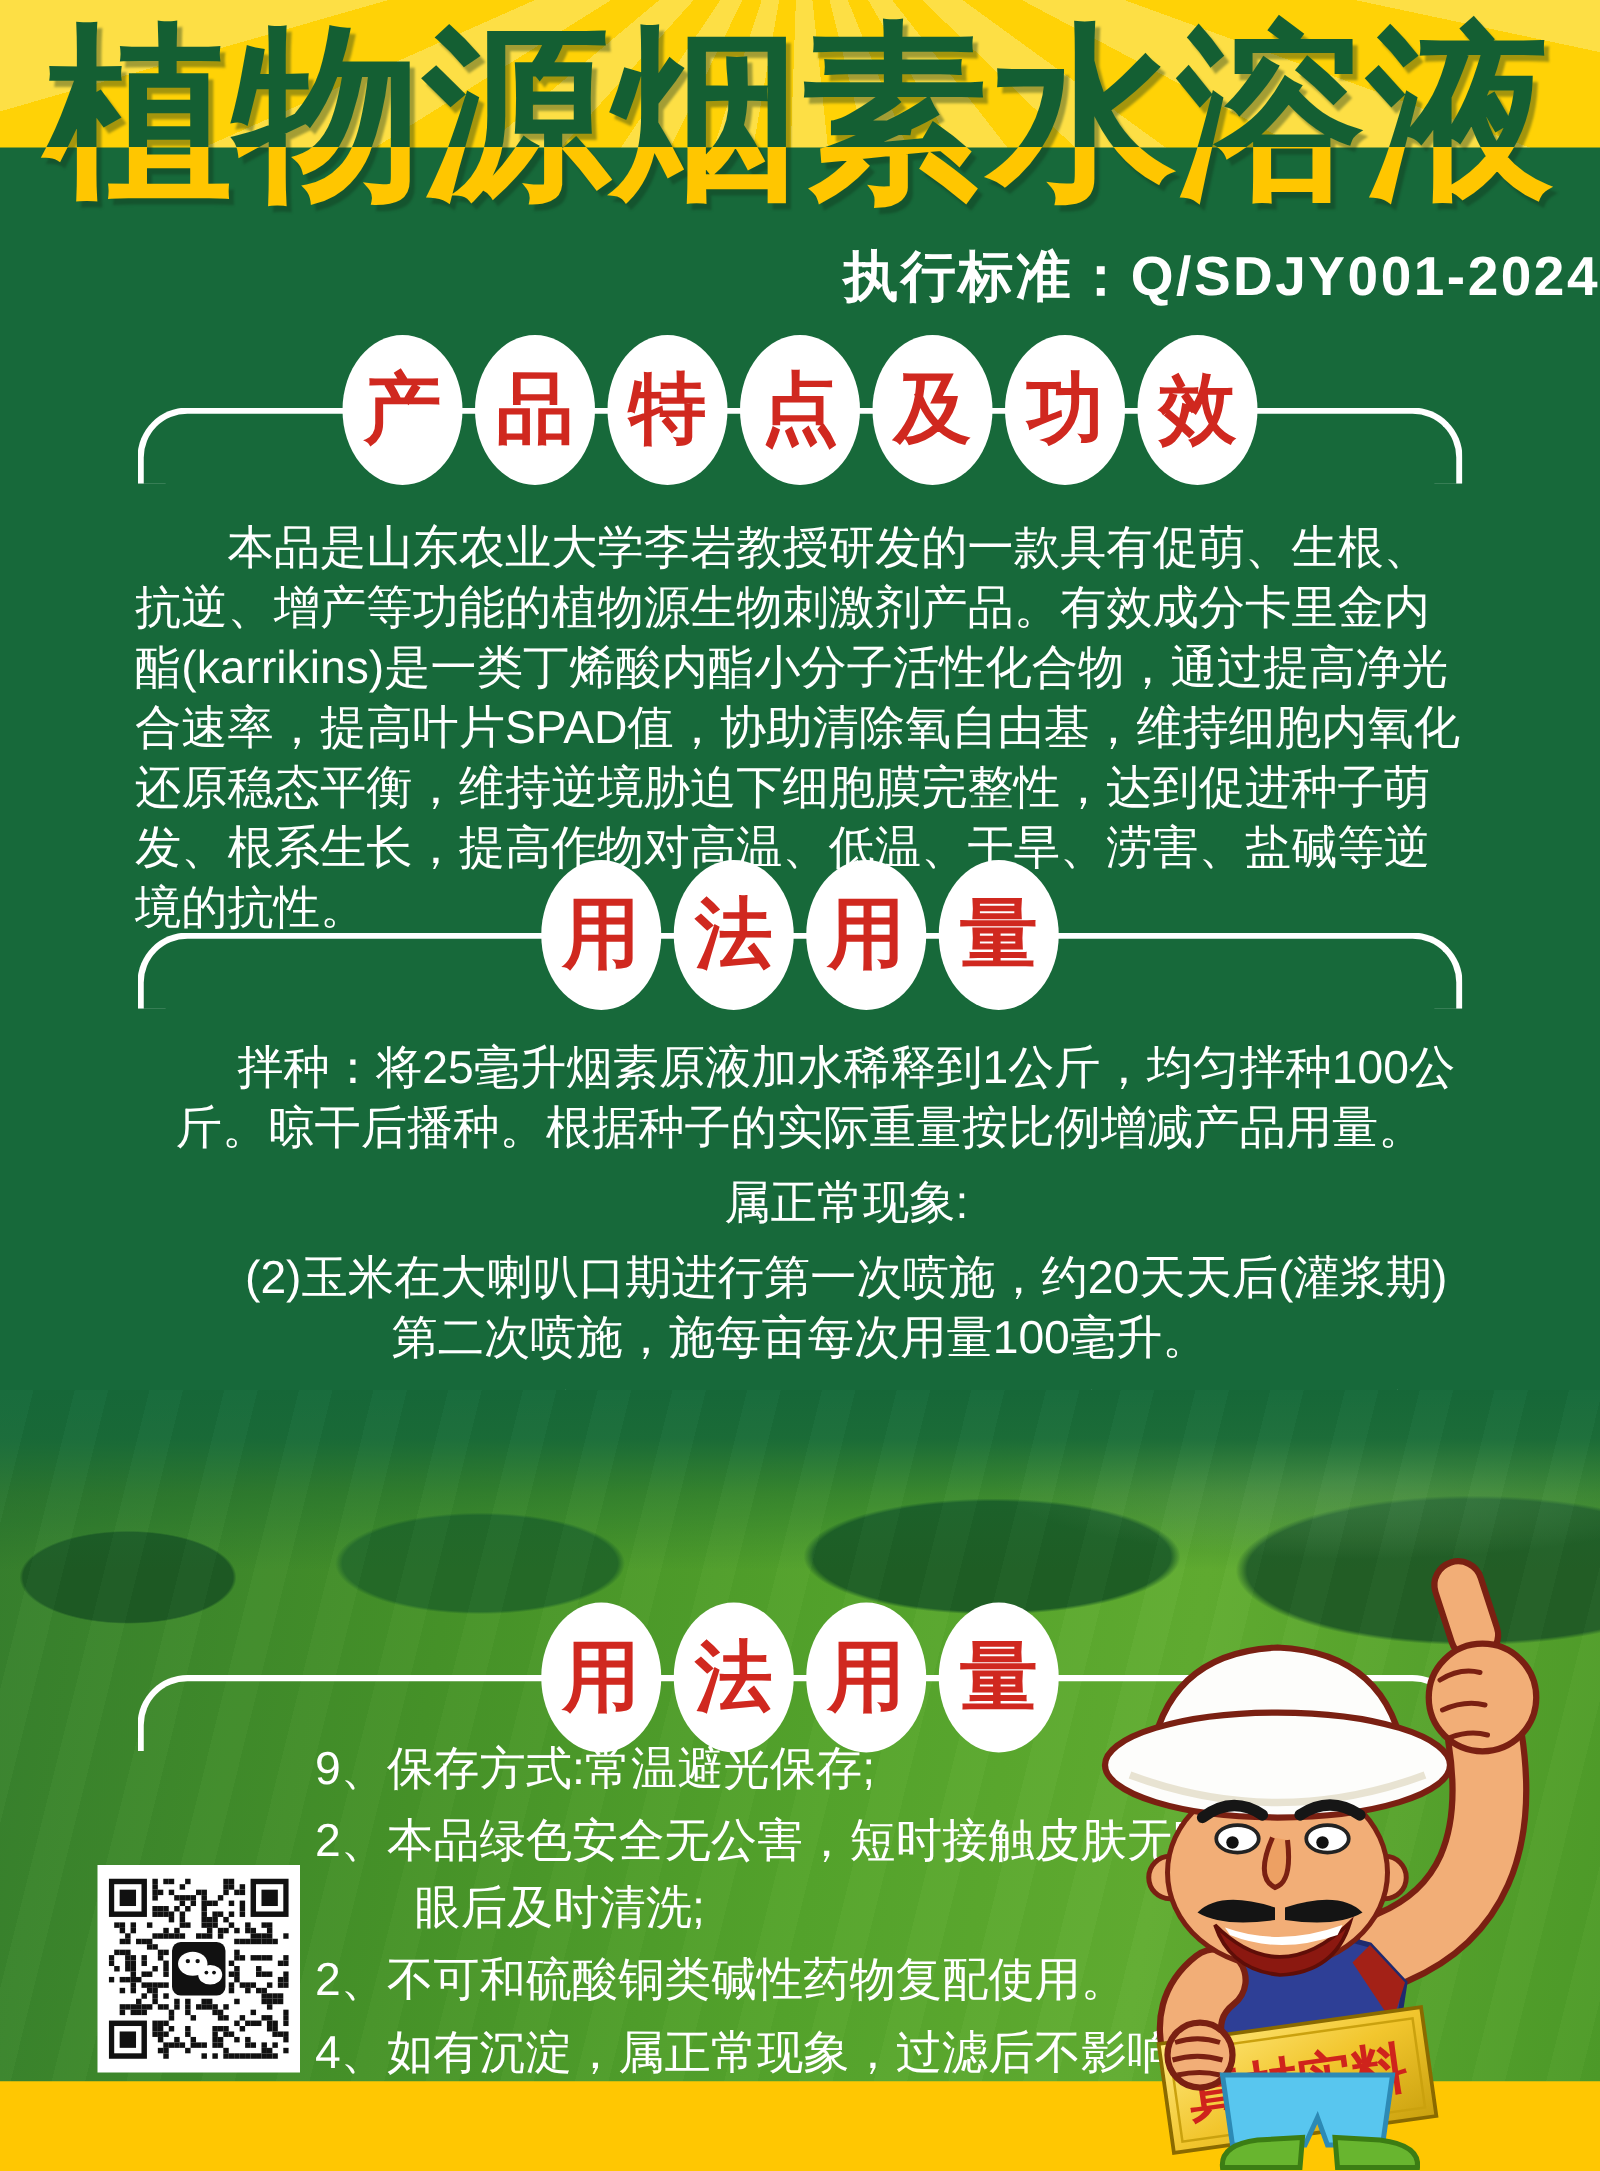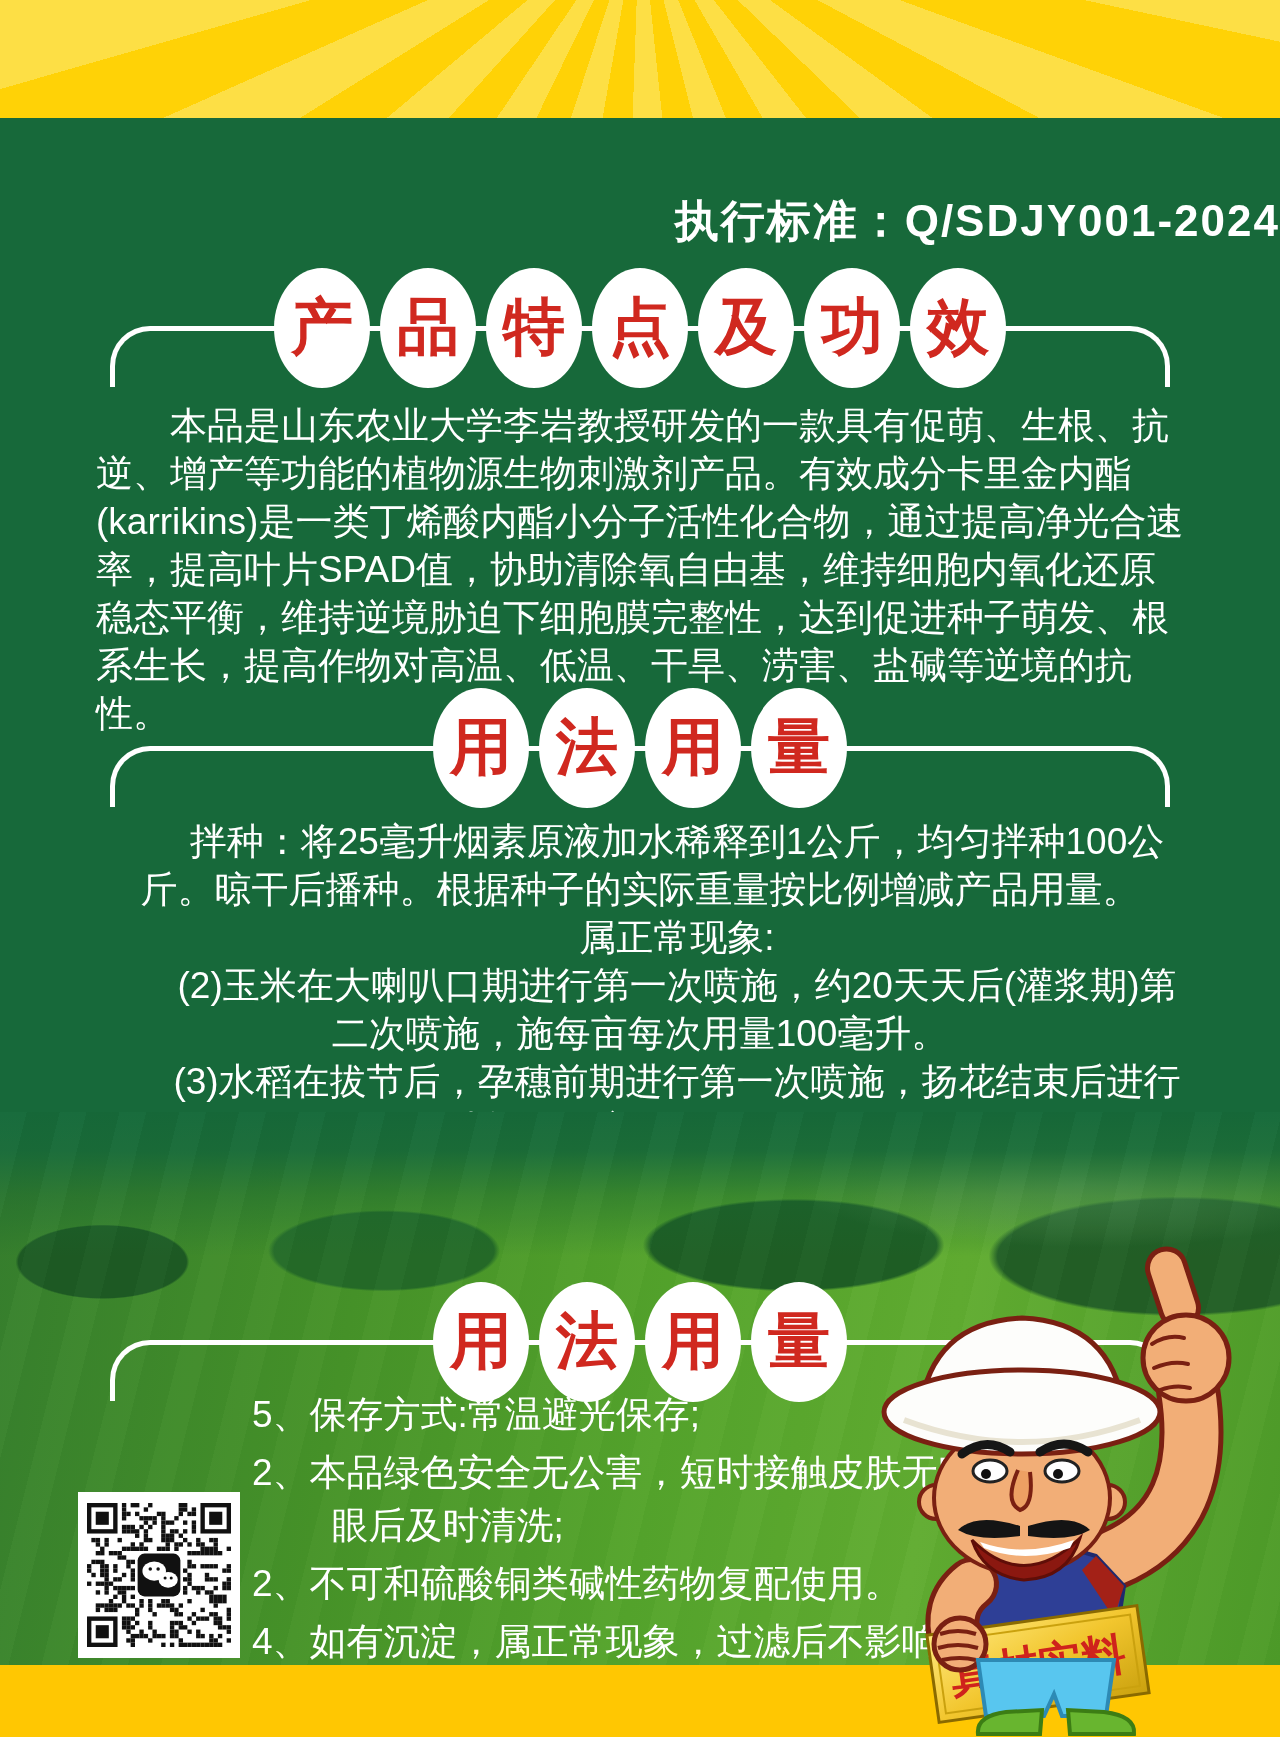--- a/index.html
+++ b/index.html
@@ -41,21 +41,21 @@
   .oval{
     width:96px;height:120px;background:#fff;border-radius:50%;
     display:flex;align-items:center;justify-content:center;
     color:#d0281f;font-size:62px;font-weight:bold;padding-bottom:2px;box-sizing:border-box;
   }
   .head-features{top:268px;}
   .head-usage{top:688px;}
   .head-notes{top:1282px;}
   
   .body-text{color:#fff;font-size:37px;line-height:48px;}
-  .body-text p{margin:0;text-indent:2em;}
+  .body-text p{margin:12px;text-indent:2em;}
   .features-body{position:absolute;top:402px;left:96px;width:1088px;}
   .usage-body{position:absolute;top:818px;left:96px;width:1088px;text-align:center;}
   .notes-list{position:absolute;top:1388px;left:252px;width:850px;color:#fff;font-size:37px;line-height:53px;z-index:3;}
   .notes-list p{margin:0 0 5px 0;padding-left:2.15em;text-indent:-2.15em;}
   
   .field{
     position:absolute;left:0;top:1112px;width:100%;height:555px;
     background:
       linear-gradient(to bottom, #17693a 0%, rgba(23,105,58,.92) 7%, rgba(26,104,52,.45) 15%, rgba(35,110,45,0) 26%),
       radial-gradient(420px 90px at 85% 13%, rgba(150,190,130,.45) 0%, rgba(150,190,130,0) 70%),
@@ -81,20 +81,21 @@
   
   .farmer{position:absolute;left:856px;top:1240px;width:430px;height:500px;z-index:4;}
 </style>
 </head>
 <body>
 
 <div class="poster">
 
   <div class="banner"></div>
 
+  <h1 class="title">植物源烟素水溶液</h1>
 
   <p class="std-line">执行标准：Q/SDJY001-2024</p>
 
   <div class="sec-head head-features">
     <div class="bracket"></div>
     <div class="ovals">
       <span class="oval">产</span>
       <span class="oval">品</span>
       <span class="oval">特</span>
       <span class="oval">点</span>
@@ -132,21 +133,21 @@
     <div class="bracket"></div>
     <div class="ovals">
       <span class="oval">用</span>
       <span class="oval">法</span>
       <span class="oval">用</span>
       <span class="oval">量</span>
     </div>
   </div>
 
   <div class="notes-list">
-    <p>5、保存方式:常温避光保存;</p>
+    <p>9、保存方式:常温避光保存;</p>
     <p>2、本品绿色安全无公害，短时接触皮肤无害，但入眼后及时清洗;</p>
     <p>2、不可和硫酸铜类碱性药物复配使用。</p>
     <p>4、如有沉淀，属正常现象，过滤后不影响效果。</p>
   </div>
 
   <div class="bottom-band"></div>
 
   <div class="qr">
     <svg viewBox="0 0 33 33">
       <rect x="0" y="0" width="33" height="33" fill="#fff"></rect>

